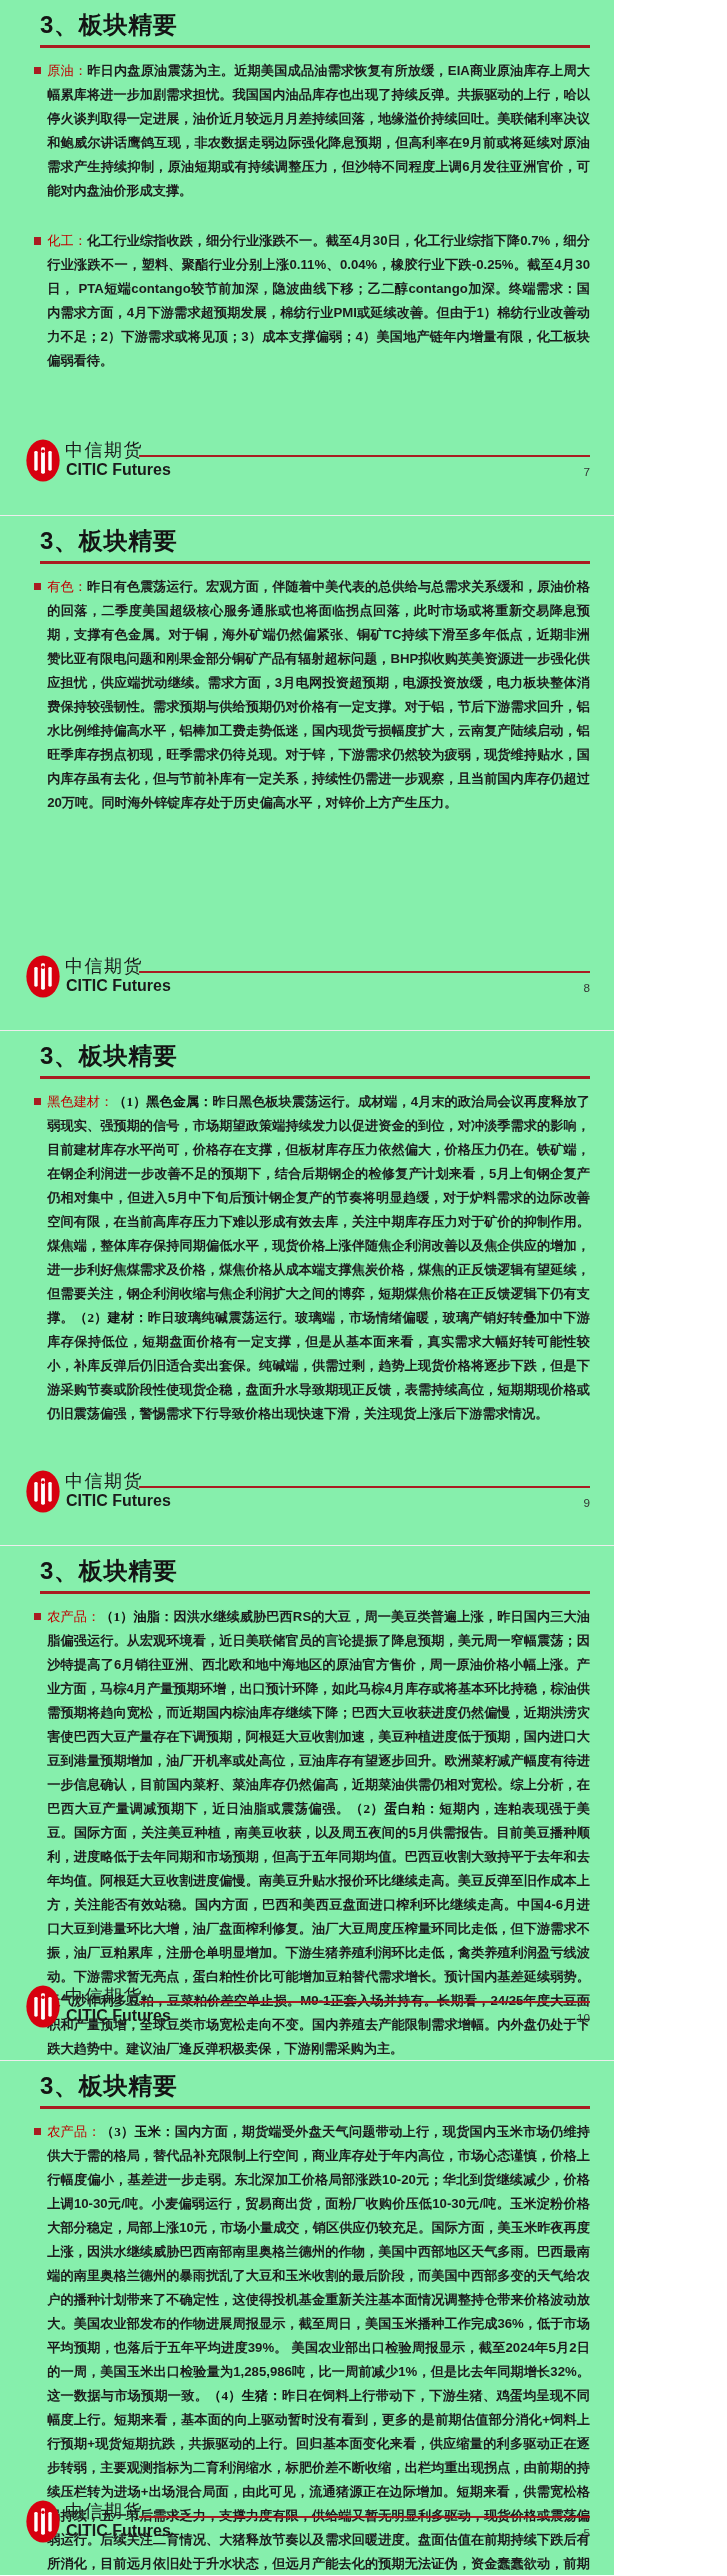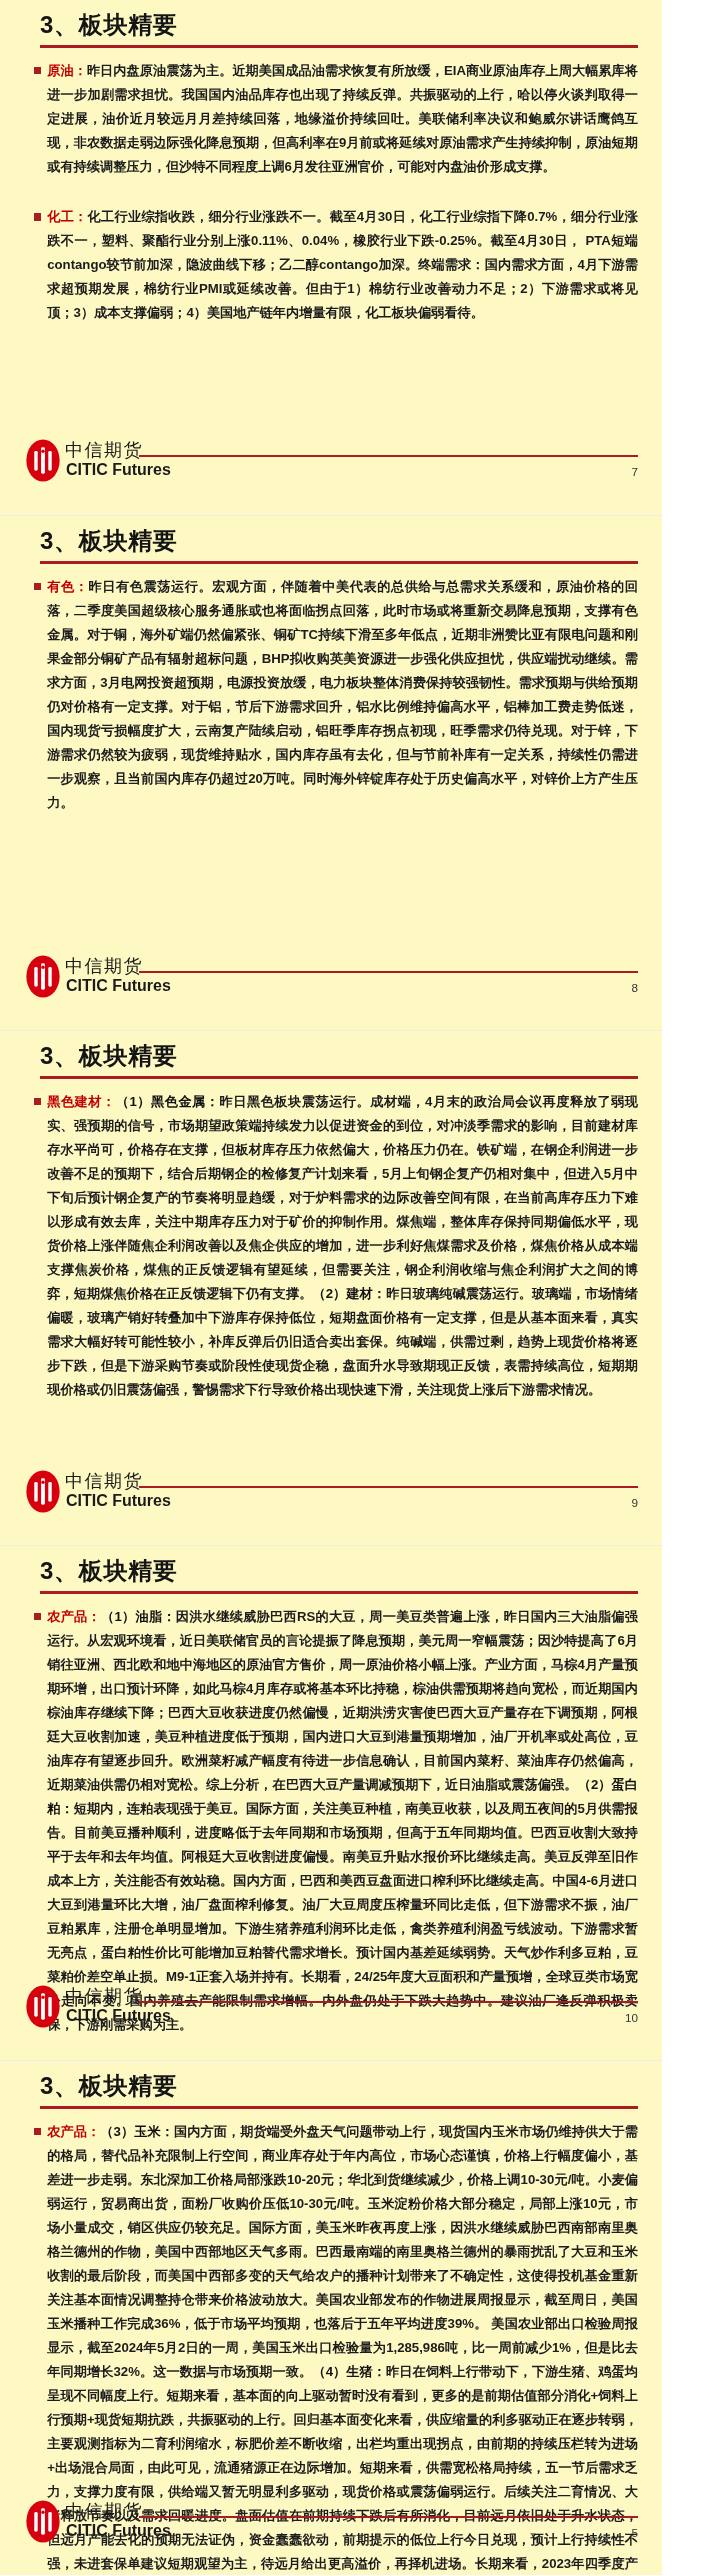--- a/index.html
+++ b/index.html
@@ -5,23 +5,23 @@
   html,body{margin:0;padding:0;}
   body{
     width:727px;
     background:#ffffff;
     font-family:"Liberation Sans","DejaVu Sans",sans-serif;
     -webkit-font-smoothing:antialiased;
   }
   #doc{width:727px;}
   .page{
     position:relative;
-    width:662px;
+    width:614px;
     height:515px;
-    background:#fef9c3;
+    background:#86efac;
     overflow:hidden;
     box-sizing:border-box;
   }
   .page + .page{border-top:1.5px solid #ededed;}
   .page-title{
     position:absolute;
     left:40px;
     top:8.8px;
     margin:0;
     font-size:24px;
@@ -58,24 +58,24 @@
   .bullet{
     position:absolute;
     left:0;
     top:8px;
     width:7.3px;
     height:7.3px;
     background:#a91d22;
   }
   .seclabel{
     color:#c00000;
-    font-weight:700;
+    font-weight:400;
   }
   .seg{font-weight:600;}
-  .seg.b{font-weight:800;color:#111111;}
+  .seg.b{font-weight:800;color:#111111;font-family:Liberation Serif, serif;}
   
   .logo-wrap{
     position:absolute;
     left:26.4px;
     top:439px;
     width:34px;
     height:43px;
   }
   .brand-cn{
     position:absolute;

